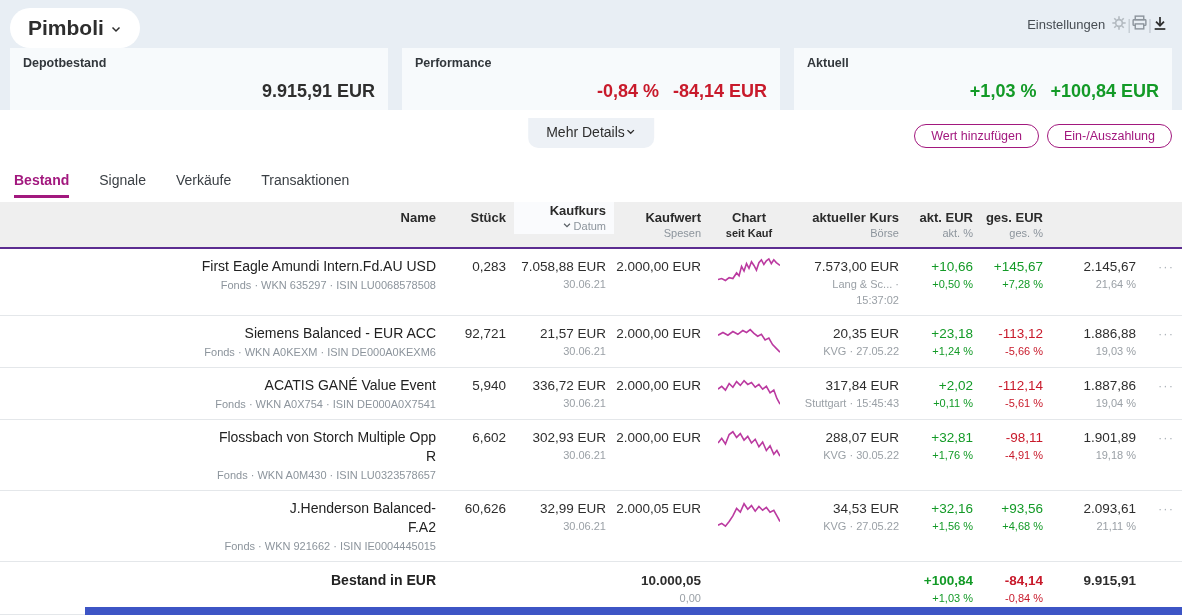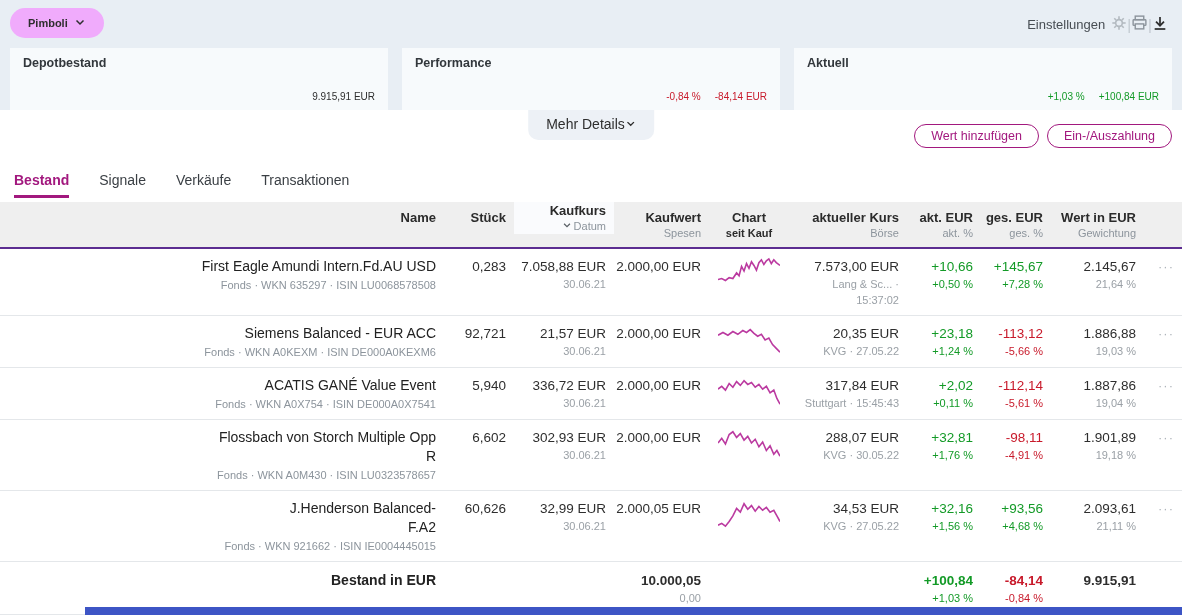--- a/index.html
+++ b/index.html
@@ -1,41 +1,41 @@
 <!DOCTYPE html>
 <html><head>
 <meta charset="utf-8">
 <style>
   * { margin:0; padding:0; box-sizing:border-box; }
   html,body { width:1182px; height:615px; overflow:hidden; background:#fff;
     font-family:"Liberation Sans", sans-serif; color:#2e2e2e; }
 
   
   .top-band { background:#e8eef4; height:110px; position:relative; }
-  .account-pill { position:absolute; left:10px; top:8px; background:#f0abfc;
-    border:none; border-radius:20px; padding:8px 18px; font-size:11px; font-weight:bold;
-    color:#2e2e2e; display:flex; align-items:center; gap:6px; cursor:pointer;
+  .account-pill { position:absolute; left:10px; top:8px; background:#ffffff;
+    border:none; border-radius:20px; padding:8px 18px; font-size:21px; font-weight:bold;
+    color:#2e2e2e; display:flex; gap:6px; cursor:pointer;
     font-family:inherit; }
   .settings-area { position:absolute; right:14px; top:14px; display:flex; align-items:center;
     gap:0; font-size:13px; color:#474d53; }
   .icon-sep { color:#c2c9d0; font-size:15px; }
   .icon-btn { background:none; border:none; cursor:pointer; display:flex; align-items:center; padding:0; }
 
   .cards-row { position:absolute; left:10px; right:10px; top:48px; height:63px;
     display:flex; gap:14px; }
   .card { flex:1; background:#f7fafc; padding:8px 13px; position:relative; }
   .card-label { font-size:12.5px; font-weight:bold; color:#32373c; }
-  .card-value { position:absolute; right:13px; bottom:9px; font-size:10px; color:#2e2e2e; }
+  .card-value { position:absolute; right:13px; bottom:9px; font-size:18px; color:#2e2e2e;font-weight:bold; }
   .card-value .pct { margin-right:14px; }
   .neg-text { color:#c81a2b; }
   .pos-text { color:#139a27; }
 
   
   .details-strip { position:relative; height:56px; background:#fff; }
-  .more-details { position:absolute; left:50%; transform:translateX(-50%); top:0;
+  .more-details { position:absolute; left:50%; transform:translateX(-50%); top:8px;
     background:#edf1f6; border:none; border-radius:0 0 10px 10px; padding:6px 18px 8px;
     font-size:14px; color:#2e2e2e; display:flex; align-items:center; gap:0; cursor:pointer;
     font-family:inherit; }
   .action-buttons { position:absolute; right:10px; top:14px; display:flex; gap:8px; }
   .pill-btn { border:1.5px solid #a2187e; color:#a2187e; background:#fff; border-radius:14px;
     padding:4px 16px; font-size:12.5px; cursor:pointer; font-family:inherit; }
 
   
   .tabs { display:flex; gap:30px; padding:6px 0 0 14px; height:36px; align-items:flex-start; }
   .tab { font-size:14px; color:#3a3f44; padding-bottom:7px; cursor:pointer; border-bottom:3px solid transparent; }
@@ -206,26 +206,20 @@
     <div class="h-sub">
         <span>akt. %</span>
       </div>
   </div>
   <div class="cell">
     <div class="h-main">ges. EUR</div>
     <div class="h-sub">
         <span>ges. %</span>
       </div>
   </div>
-  <div class="cell">
-    <div class="h-main">Wert in EUR</div>
-    <div class="h-sub">
-        <span>Gewichtung</span>
-      </div>
-  </div>
   <div class="cell"></div>
 </div>
 
 <div class="grid trow">
   <div class="cell name">
     <div class="pos-name">First Eagle Amundi Intern.Fd.AU USD</div>
     <div class="pos-meta">Fonds · WKN 635297 · ISIN LU0068578508</div>
   </div>
   <div class="cell">
       <div class="v-main">0,283</div>

